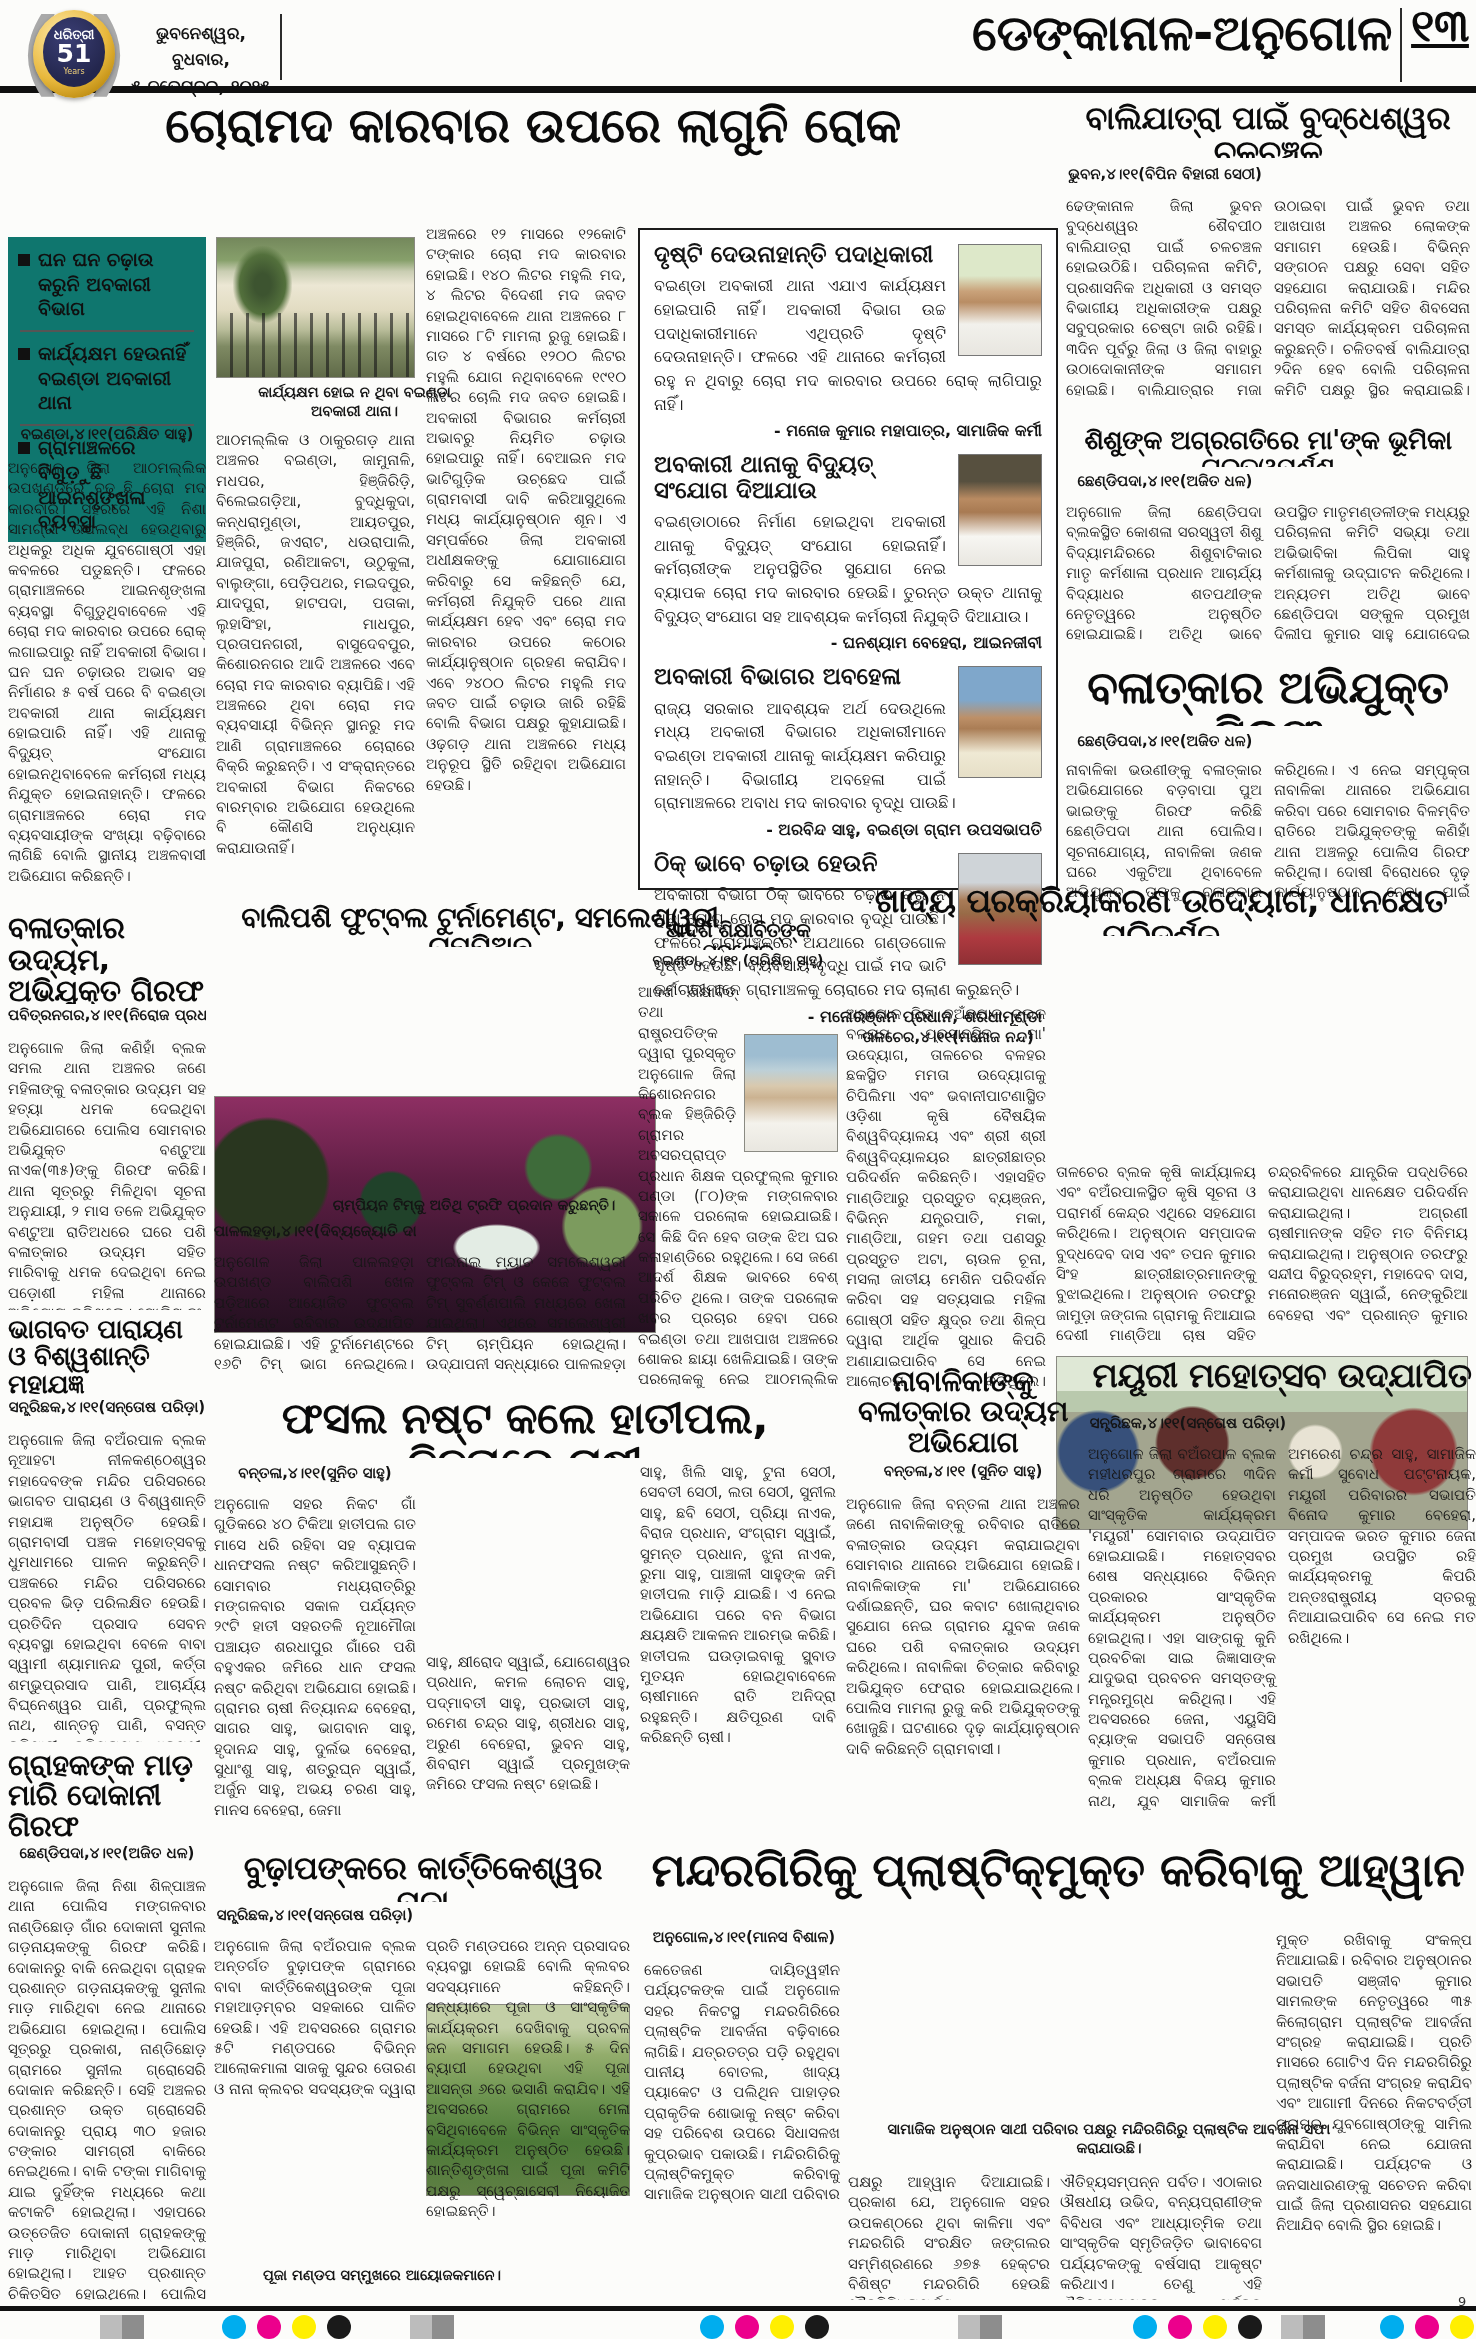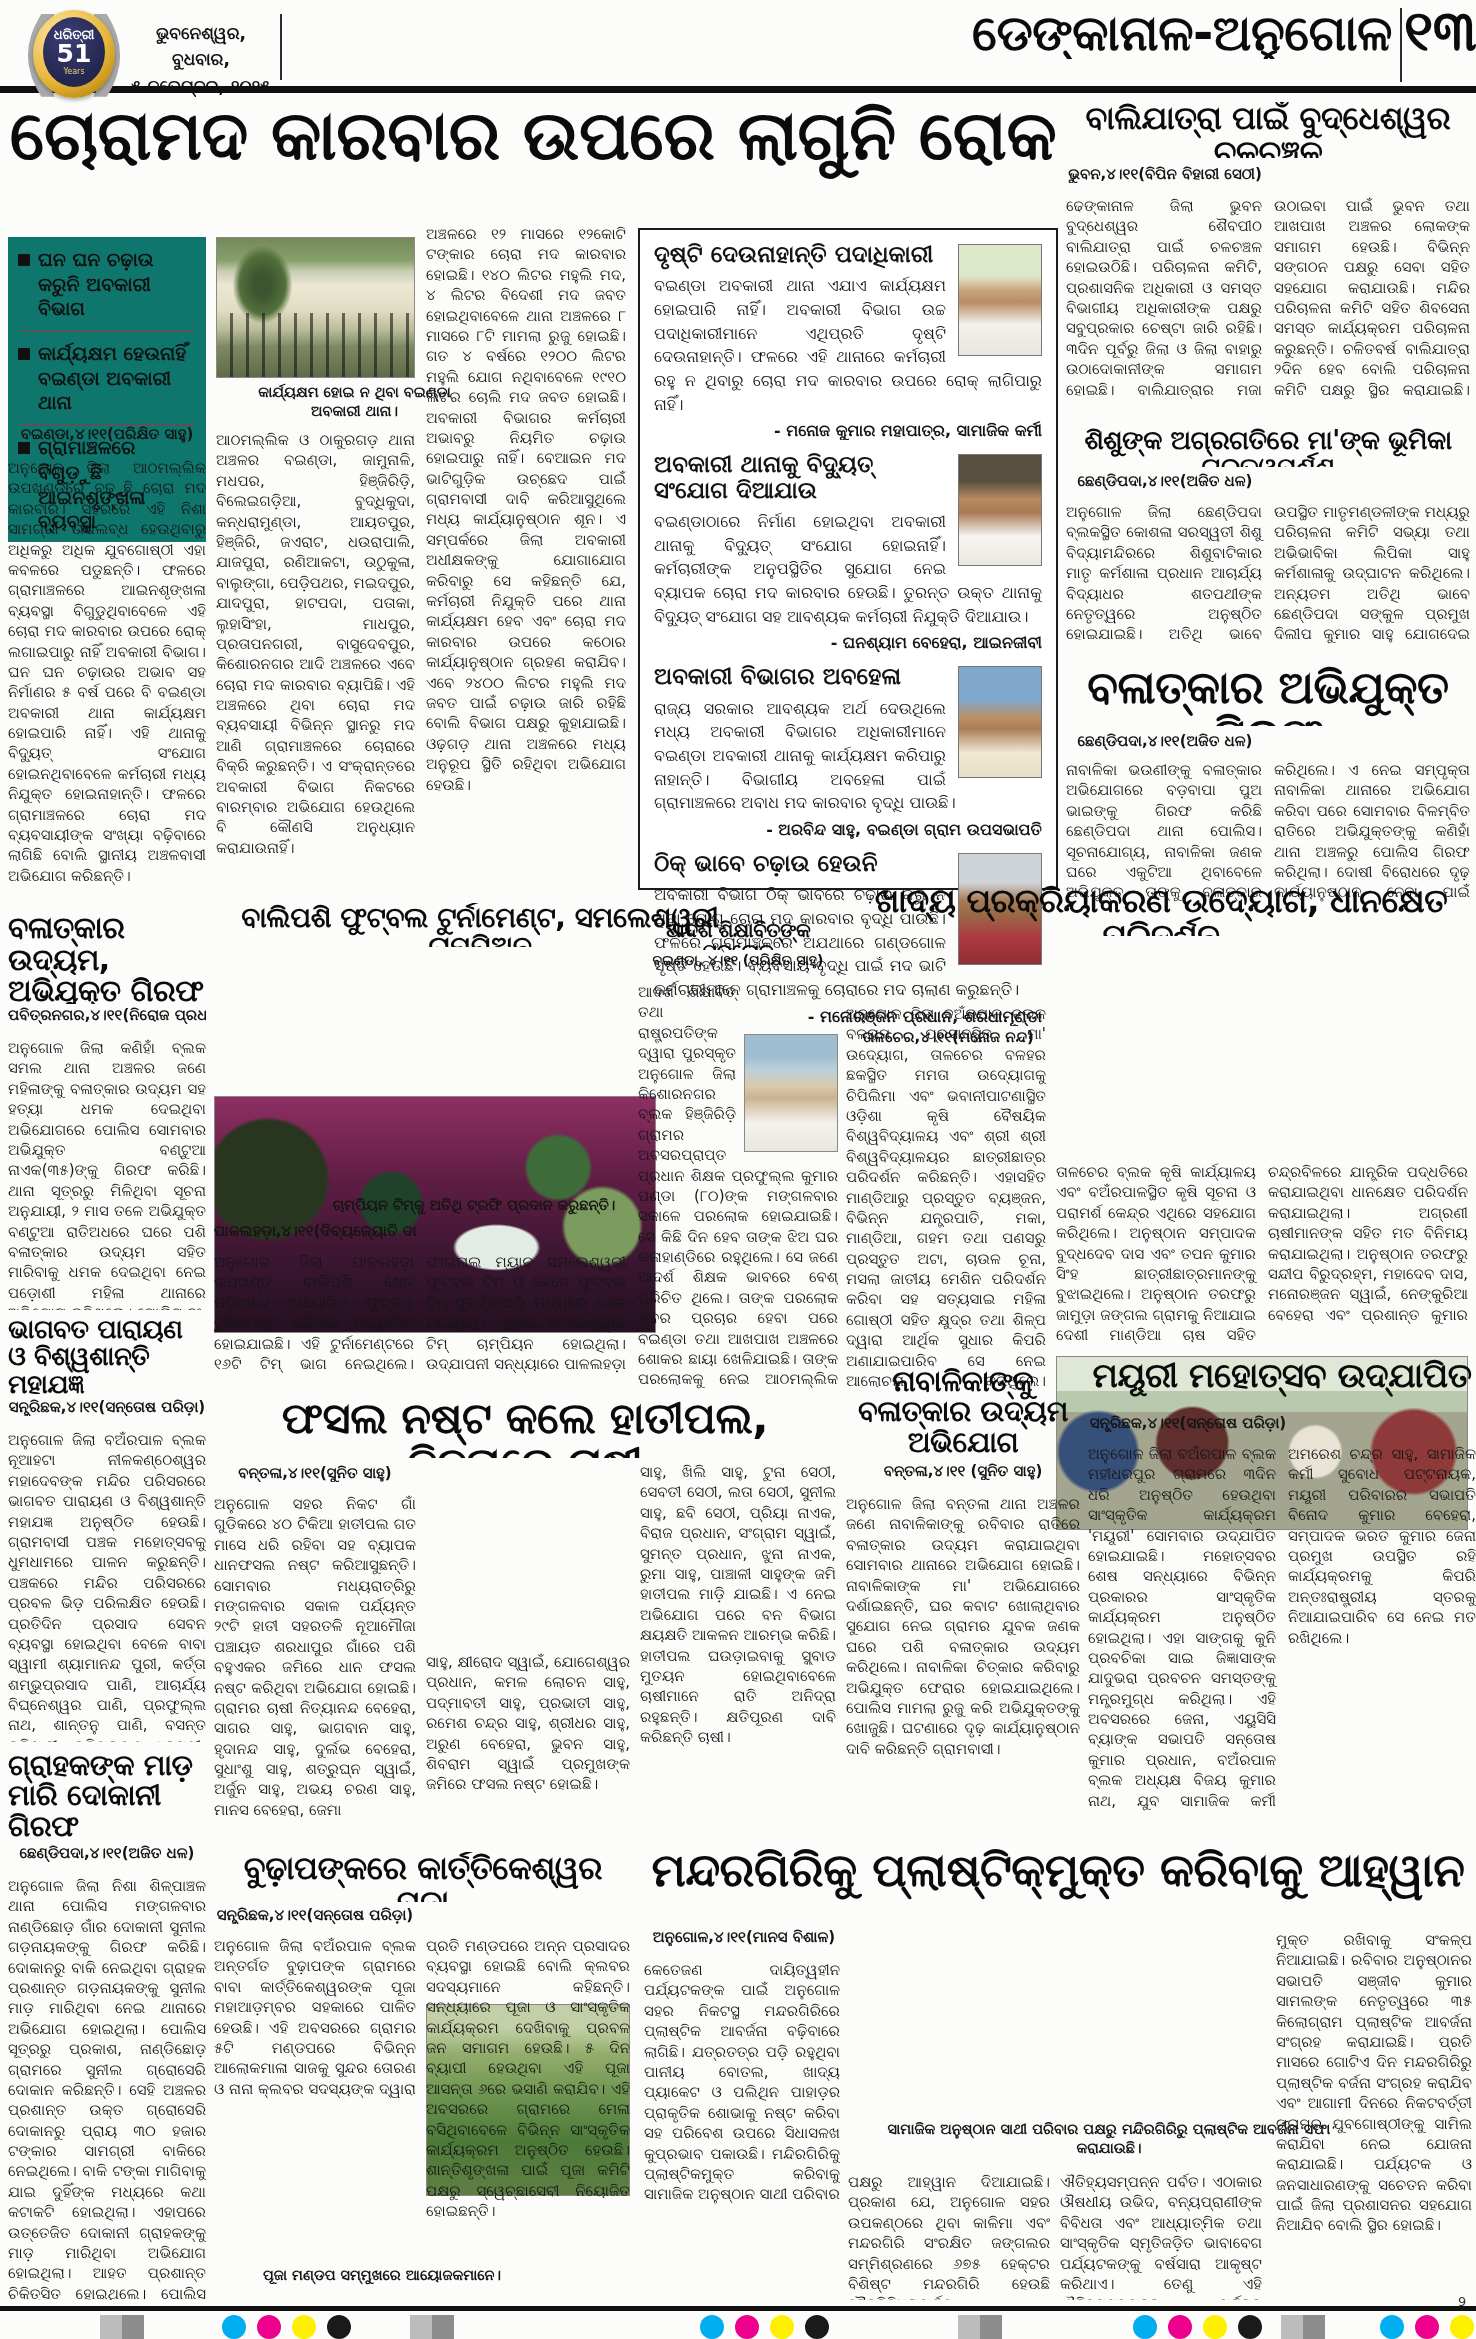--- a/index.html
+++ b/index.html
@@ -81,24 +81,24 @@
       <div class="t3">Years</div>
     </div>
   </div>
   <div class="abs" style="left:128px;top:20px;width:146px;text-align:center;font-weight:bold;font-size:17px;line-height:1.55;">
     <div>ଭୁବନେଶ୍ୱର, ବୁଧବାର,</div>
     <div>୫ ନଭେମ୍ବର, ୨୦୨୫</div>
   </div>
   <div class="abs vrule" style="left:280px;top:14px;width:2px;height:66px;"></div>
   <div class="abs hl" style="left:780px;top:8px;width:612px;font-size:49px;text-align:right;white-space:nowrap;">ଡେଙ୍କାନାଳ-ଅନୁଗୋଳ</div>
   <div class="abs vrule" style="left:1400px;top:8px;width:2px;height:74px;"></div>
-  <div class="abs hl" style="left:1404px;top:2px;width:72px;font-size:56px;">୧୩</div>
+  <div class="abs hl" style="left:1404px;top:2px;width:72px;font-size:45px;text-decoration:underline;">୧୩</div>
   <div class="abs" style="left:0;top:86px;width:1476px;height:7px;background:#101010;"></div>
 
-  <div class="abs hl" style="left:6px;top:100px;width:1054px;height:108px;font-size:68px;">ଚୋରାମଦ କାରବାର ଉପରେ ଲାଗୁନି ରୋକ</div>
+  <div class="abs hl" style="left:6px;top:100px;width:1054px;height:108px;font-size:48px;">ଚୋରାମଦ କାରବାର ଉପରେ ଲାଗୁନି ରୋକ</div>
 
   <div class="abs graybox" style="left:8px;top:237px;width:198px;">
     <div class="bullet-item">
       <span class="bullet-sq"></span>
       <span>ଘନ ଘନ ଚଢ଼ାଉ କରୁନି ଅବକାରୀ ବିଭାଗ</span>
     </div>
     <div class="bullet-div"></div>
     <div class="bullet-item">
       <span class="bullet-sq"></span>
       <span>କାର୍ଯ୍ୟକ୍ଷମ ହେଉନାହିଁ ବଇଣ୍ଡା ଅବକାରୀ ଥାନା</span>

